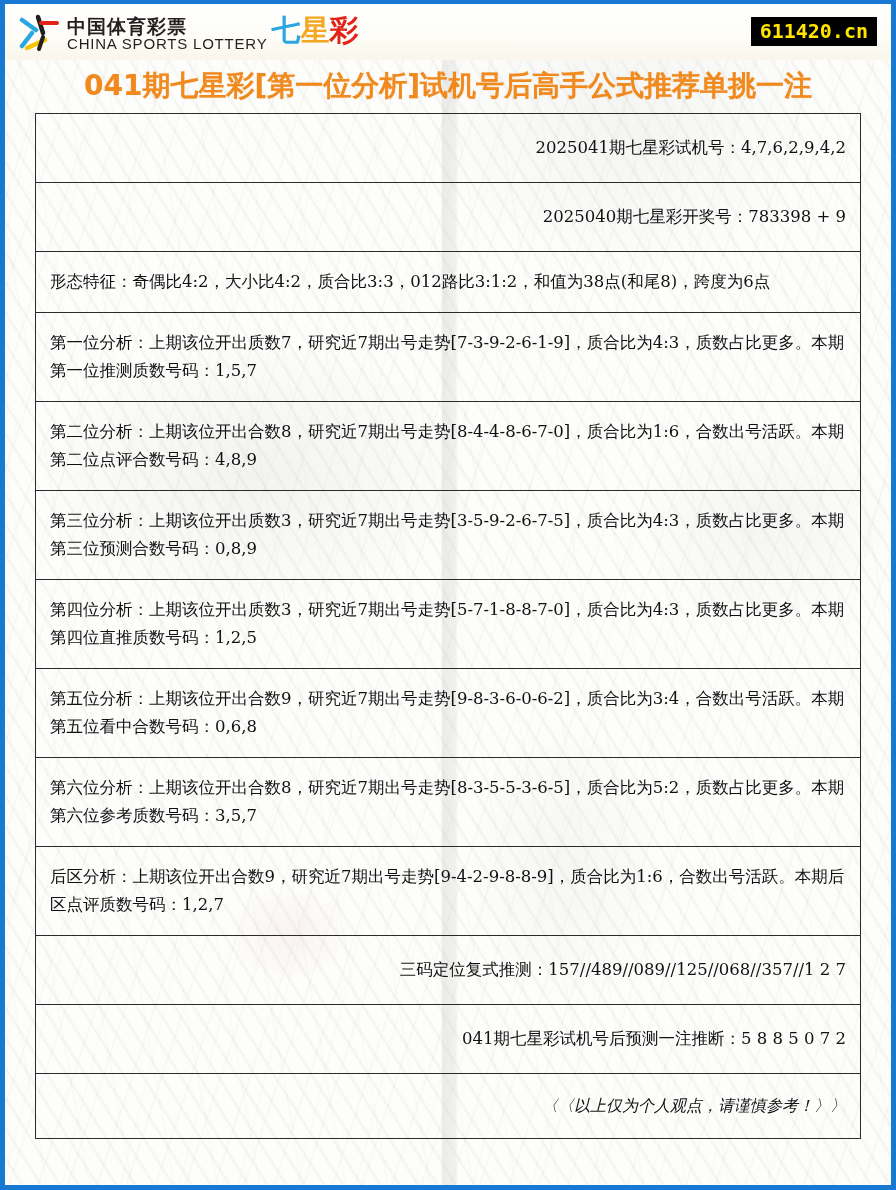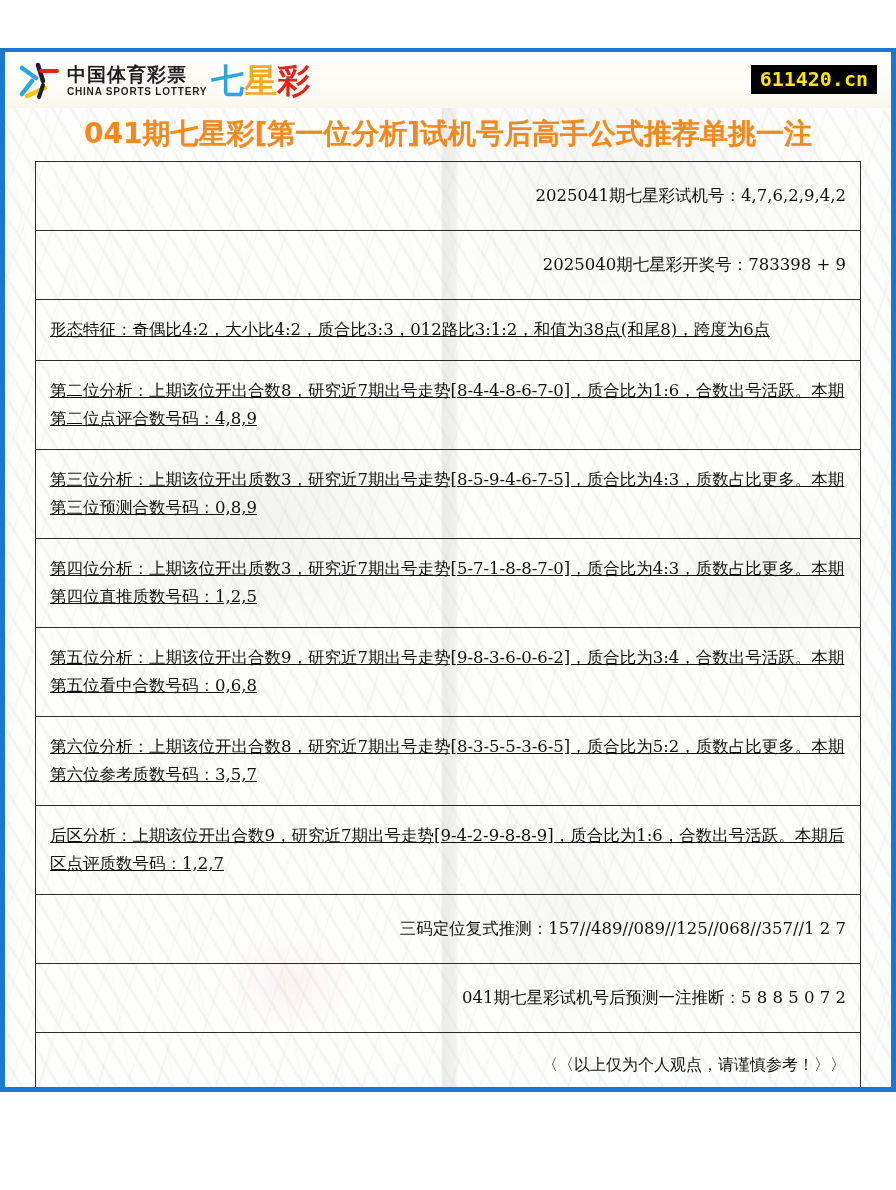--- a/index.html
+++ b/index.html
@@ -4,28 +4,27 @@
 <style>
   * { box-sizing: border-box; }
   html, body {
     margin: 0; padding: 0;
     width: 896px; height: 1190px;
     background: #ffffff;
     font-family: "Liberation Serif", "DejaVu Serif", serif;
   }
   #page {
     position: relative;
-    width: 896px; height: 1044px;
+    width: 896px; height: 1190px;
     background: #fdfdfb;
     border-left: 5px solid #1878d2;
     border-right: 5px solid #1878d2;
     border-top: 4px solid #1878d2;
     border-bottom: 5px solid #1878d2;
     overflow: hidden;
-    margin-top: 48px;
   }
   
   #watermark {
     position: absolute;
     left: 0; top: 0; right: 0; bottom: 0;
     z-index: 0;
     opacity: .40;
     background:
       
       linear-gradient(to right, rgba(0,0,0,0) 0%, rgba(0,0,0,0) 49.2%, rgba(120,120,120,.33) 49.4%, rgba(150,150,150,.30) 50.8%, rgba(0,0,0,0) 51.2%, rgba(0,0,0,0) 100%),
@@ -62,26 +61,26 @@
     display: flex; flex-direction: column; justify-content: center;
     height: 42px; margin-right: 4px;
   }
   .logo-cn-top {
     font-family: "DejaVu Sans", sans-serif;
     font-size: 19px; font-weight: bold; color: #231f20;
     letter-spacing: 1px; line-height: 21px;
   }
   .logo-cn-bot {
     font-family: "Liberation Sans", sans-serif;
-    font-size: 10px; font-weight: bold; color: #231f20;
+    font-size: 15px; font-weight: normal; color: #231f20;
     letter-spacing: .8px; line-height: 13px;
   }
   .logo-qxc {
-    font-family: Liberation Sans, sans-serif;
-    font-size: 33px; font-weight: bold; line-height: 34px;
+    font-family: Liberation Mono, monospace;
+    font-size: 29px; font-weight: bold; line-height: 34px;
     letter-spacing: 0px;
   }
   .logo-qxc .q { color: #2aa7e0; }
   .logo-qxc .x { color: #f5a623; }
   .logo-qxc .c { color: #e2231a; }
   .site-badge {
     position: absolute; right: 14px; top: 13px;
     background: #000000; color: #ffe400;
     font-family: "DejaVu Sans Mono", monospace;
     font-size: 20px; font-weight: bold;
@@ -105,33 +104,33 @@
 
   
   .tbl {
     width: 826px;
     margin: 0 auto;
     border-collapse: collapse;
     border: 1px solid #2b2b2b;
     background: transparent;
   }
   .tbl tr { border-bottom: 1px solid #2b2b2b; }
-  .tbl tr:last-child { border-bottom: none; }
+  .tbl tr:last-child { border-bottom: none; font-style: italic; }
   .tbl td {
     border: none;
     padding: 12px 14px;
     color: #111111;
     font-family: "DejaVu Serif", "Liberation Serif", serif;
     font-size: 16.5px;
     line-height: 28px;
   }
   .row-center td { text-align: right; }
   .row-just td { text-align: left; }
   .r-tall td { padding-top: 20px; padding-bottom: 20px; }
-  .r-mid  td { padding-top: 16px; padding-bottom: 16px; text-decoration: underline; }
+  .r-mid  td { padding-top: 16px; padding-bottom: 16px; }
   .r-note td { padding-top: 18px; padding-bottom: 18px; font-size: 16px; }
 </style>
 </head>
 <body>
 
 <div id="page">
   <div id="watermark"></div>
 
   <div id="content">
 
@@ -165,24 +164,27 @@
         <tr class="row-center r-tall">
           <td>2025041期七星彩试机号：4,7,6,2,9,4,2</td>
         </tr>
         <tr class="row-center r-tall">
           <td>2025040期七星彩开奖号：783398 + 9</td>
         </tr>
         <tr class="row-just r-mid">
           <td>形态特征：奇偶比4:2，大小比4:2，质合比3:3，012路比3:1:2，和值为38点(和尾8)，跨度为6点</td>
         </tr>
         <tr class="row-just r-mid">
+          <td>第一位分析：上期该位开出质数7，研究近7期出号走势[7-3-9-2-6-1-9]，质合比为4:3，质数占比更多。本期第一位推测质数号码：1,5,7</td>
+        </tr>
+        <tr class="row-just r-mid">
           <td>第二位分析：上期该位开出合数8，研究近7期出号走势[8-4-4-8-6-7-0]，质合比为1:6，合数出号活跃。本期第二位点评合数号码：4,8,9</td>
         </tr>
         <tr class="row-just r-mid">
-          <td>第三位分析：上期该位开出质数3，研究近7期出号走势[8-5-9-4-6-7-5]，质合比为4:3，质数占比更多。本期第三位预测合数号码：0,8,9</td>
+          <td>第三位分析：上期该位开出质数3，研究近7期出号走势[3-5-9-2-6-7-5]，质合比为4:3，质数占比更多。本期第三位预测合数号码：0,8,9</td>
         </tr>
         <tr class="row-just r-mid">
           <td>第四位分析：上期该位开出质数3，研究近7期出号走势[5-7-1-8-8-7-0]，质合比为4:3，质数占比更多。本期第四位直推质数号码：1,2,5</td>
         </tr>
         <tr class="row-just r-mid">
           <td>第五位分析：上期该位开出合数9，研究近7期出号走势[9-8-3-6-0-6-2]，质合比为3:4，合数出号活跃。本期第五位看中合数号码：0,6,8</td>
         </tr>
         <tr class="row-just r-mid">
           <td>第六位分析：上期该位开出合数8，研究近7期出号走势[8-3-5-5-3-6-5]，质合比为5:2，质数占比更多。本期第六位参考质数号码：3,5,7</td>
         </tr>

